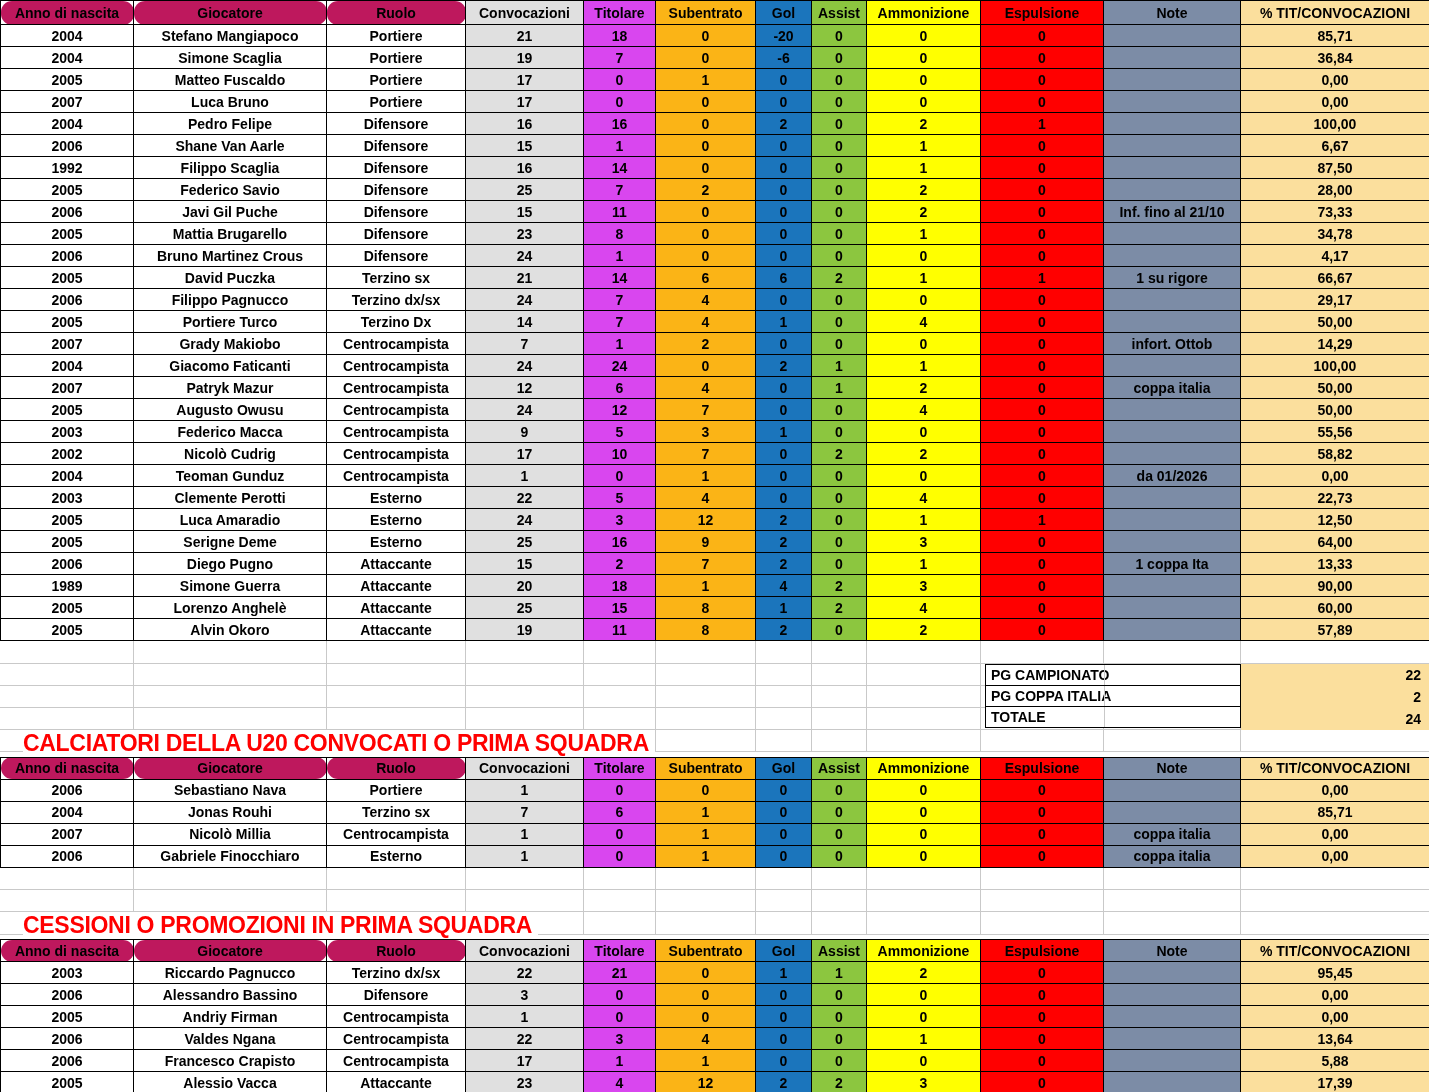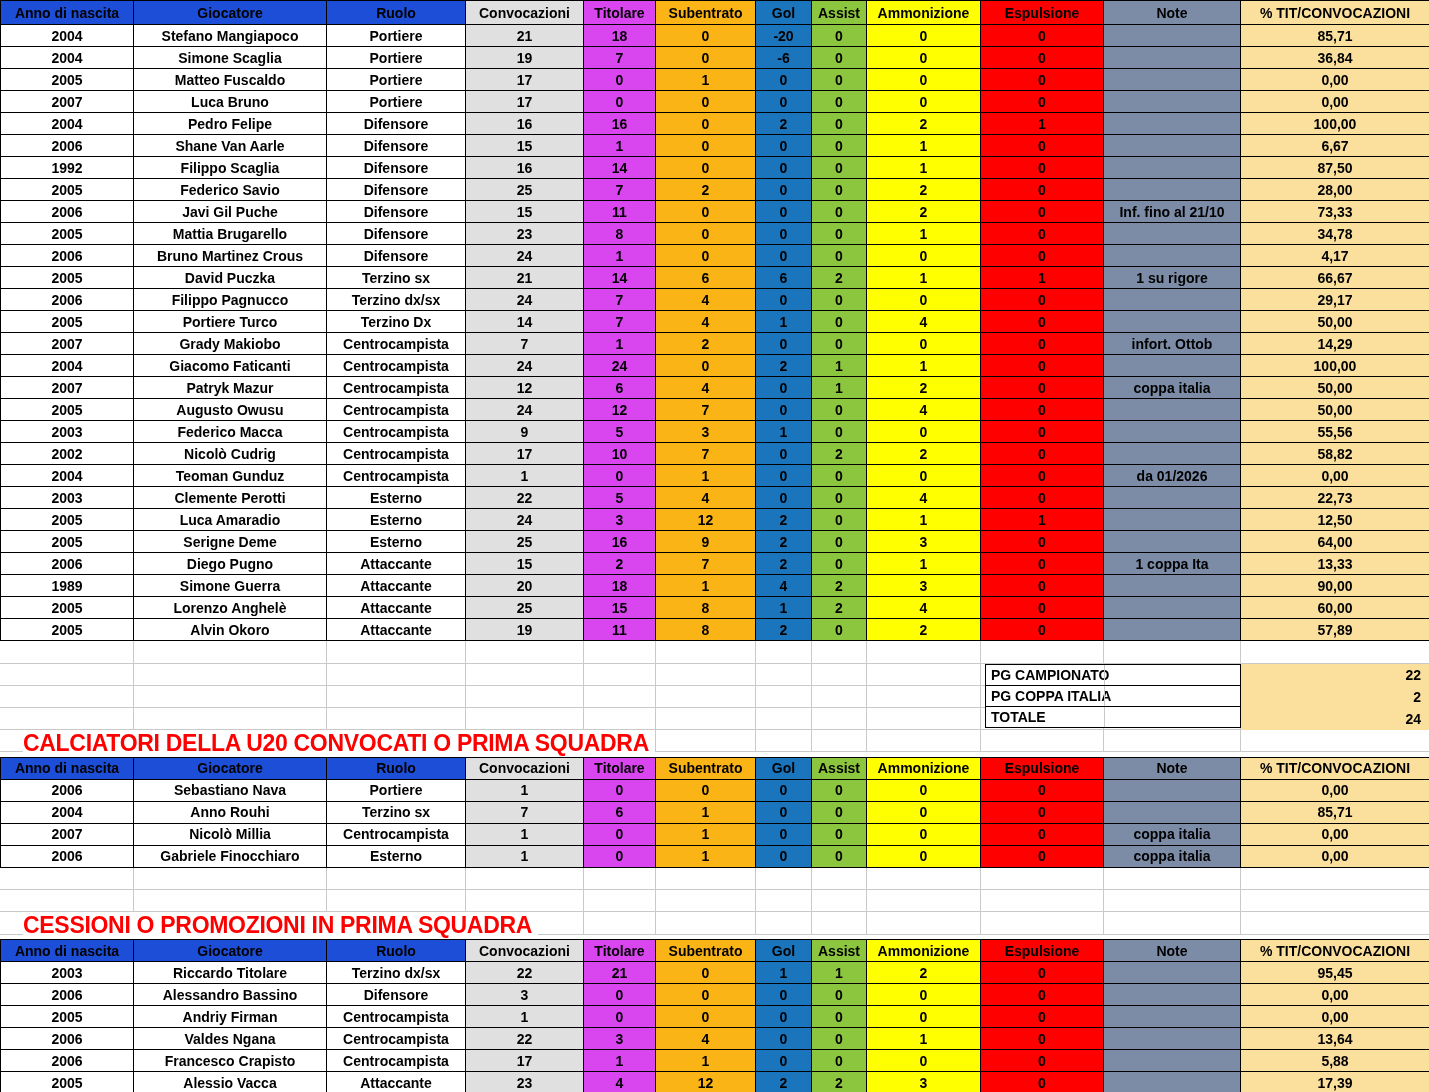--- a/index.html
+++ b/index.html
@@ -20,21 +20,21 @@
   .c3{background:#E0E0E0;}
   .c4{background:#d946ef;}
   .c5{background:#FBB416;}
   .c6{background:#1B75BC;}
   .c7{background:#8CC63F;margin-top:42px;}
   .c8{background:#FFFF00;}
   .c9{background:#FF0000;}
   .c10{background:#7C8CA6;}
   .c11{background:#FBDF9D;}
   
-  th.c0,th.c1,th.c2{background:#1d4ed8;}
+  th.c0,th.c1,th.c2{background:#be185d;border-radius:11px;}
   
   table.grid{background:#fff;}
   table.grid tr{height:22px;}
   table.grid td.g{border-right:1px solid #C9C9C9;border-bottom:1px solid #C9C9C9;padding:0;}
   .t27 tr{height:27px;}
   table.bg{position:absolute;left:0;top:0;}
   
   .totals{position:relative;height:66px;}
   .totals .labels{position:absolute;left:985px;top:0;width:256px;}
   .label-row{
@@ -667,21 +667,21 @@
           <td class="c5">0</td>
           <td class="c6">0</td>
           <td class="c7">0</td>
           <td class="c8">0</td>
           <td class="c9">0</td>
           <td class="c10"></td>
           <td class="c11">0,00</td>
         </tr>
         <tr>
           <td class="c0">2004</td>
-          <td class="c1">Anno Rouhi</td>
+          <td class="c1">Jonas Rouhi</td>
           <td class="c2">Terzino sx</td>
           <td class="c3">7</td>
           <td class="c4">6</td>
           <td class="c5">1</td>
           <td class="c6">0</td>
           <td class="c7">0</td>
           <td class="c8">0</td>
           <td class="c9">0</td>
           <td class="c10"></td>
           <td class="c11">85,71</td>
@@ -827,21 +827,21 @@
           <th class="c7">Assist</th>
           <th class="c8">Ammonizione</th>
           <th class="c9">Espulsione</th>
           <th class="c10">Note</th>
           <th class="c11">% TIT/CONVOCAZIONI</th>
         </tr>
     </thead>
     <tbody>
         <tr>
           <td class="c0">2003</td>
-          <td class="c1">Riccardo Titolare</td>
+          <td class="c1">Riccardo Pagnucco</td>
           <td class="c2">Terzino dx/sx</td>
           <td class="c3">22</td>
           <td class="c4">21</td>
           <td class="c5">0</td>
           <td class="c6">1</td>
           <td class="c7">1</td>
           <td class="c8">2</td>
           <td class="c9">0</td>
           <td class="c10"></td>
           <td class="c11">95,45</td>

